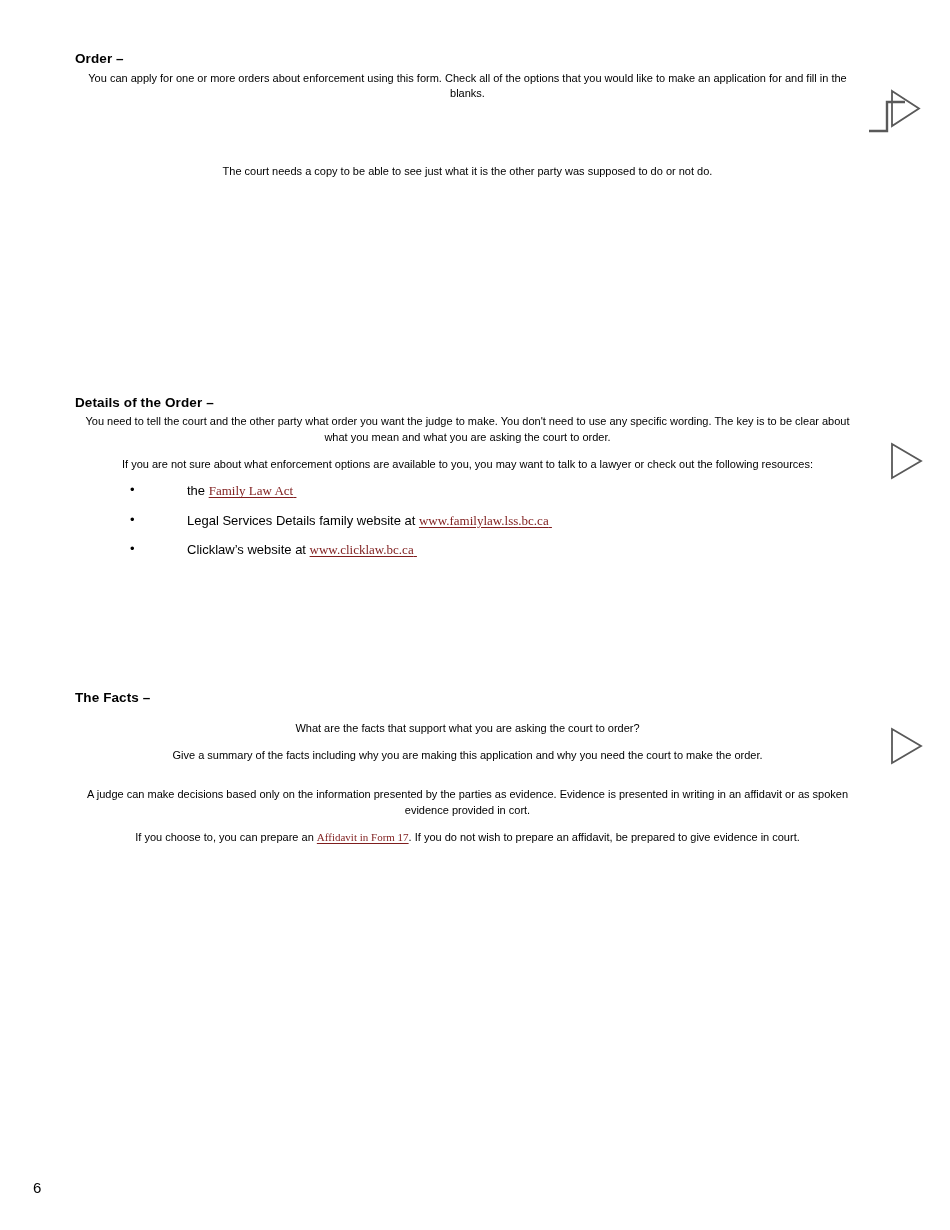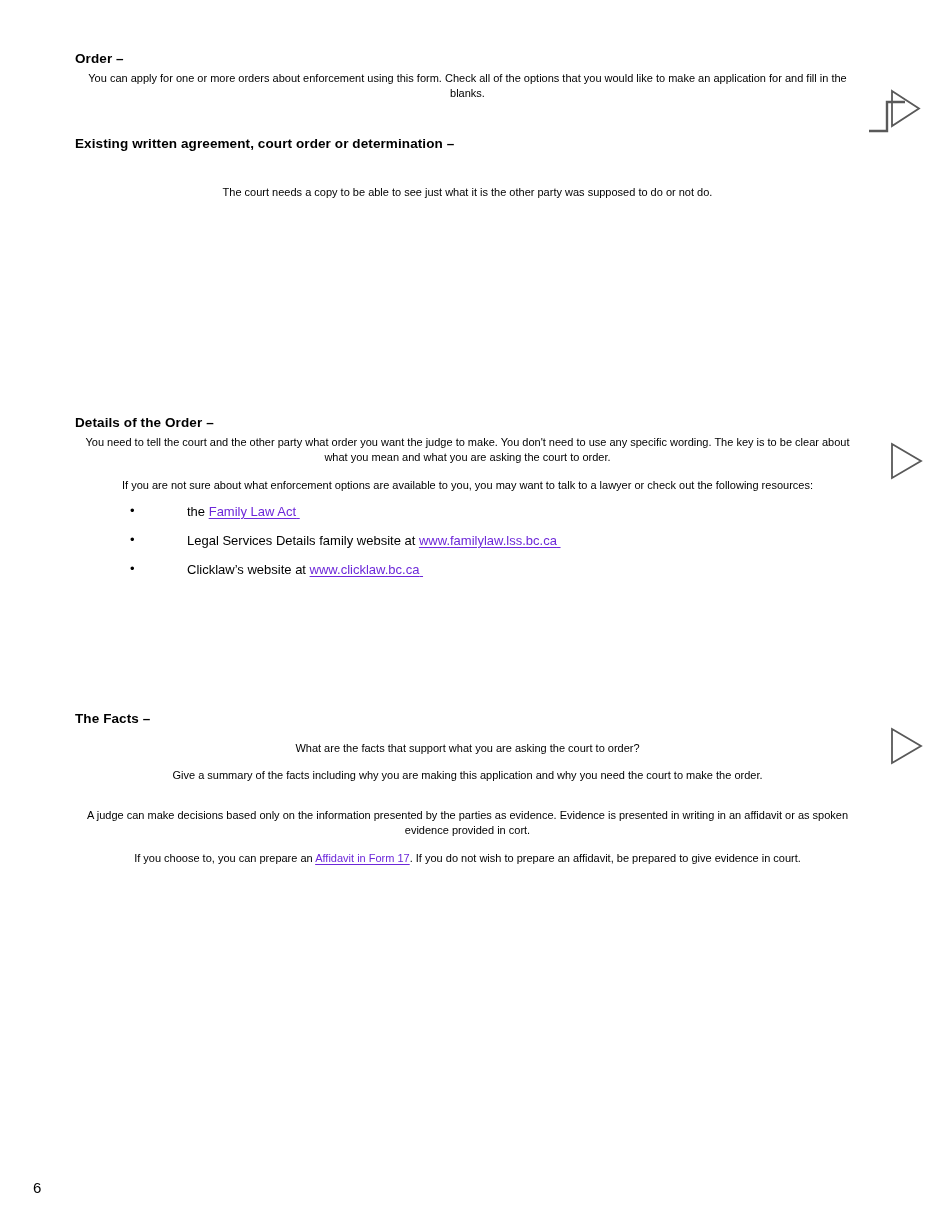--- a/index.html
+++ b/index.html
@@ -60,23 +60,24 @@
   }
   ul.resource-list li .bullet {
     position: absolute;
     left: 55px;
     top: -1px;
     font-size: 13px;
     line-height: 1.40;
   }
 
   a.doc-link, .doc-link {
-    color: #6d28d9;
+    color: #7f1d1d;
     text-decoration: underline;
     text-underline-offset: 2px;
+    font-family: Liberation Serif, serif;
   }
   .doc-link.trail::after {
     content: "\00a0";
   }
 
   
   .marker {
     position: absolute;
   }
   .marker svg { display: block; }
@@ -98,21 +99,20 @@
   <div class="content">
 
     <div class="block">
       <h2 class="section-heading">Order –</h2>
       <p class="body-text">You can apply for one or more orders about enforcement using this form.  Check all of the options that you would like to make an application for and fill in the blanks.</p>
     </div>
 
     <div class="gap-md"></div>
 
     <div class="block">
-      <h2 class="section-heading">Existing written agreement, court order or determination –</h2>
       <div style="height:29px"></div>
       <p class="body-text">The court needs a copy to be able to see just what it is the other party was supposed to do or not do.</p>
     </div>
 
     <div style="height:214px"></div>
 
     <div class="block">
       <h2 class="section-heading">Details of the Order –</h2>
       <p class="body-text">You need to tell the court and the other party what order you want the judge to make.  You don't need to use any specific wording.  The key is to be clear about what you mean and what you are asking the court to order.</p>
       <div class="para-gap"></div>

